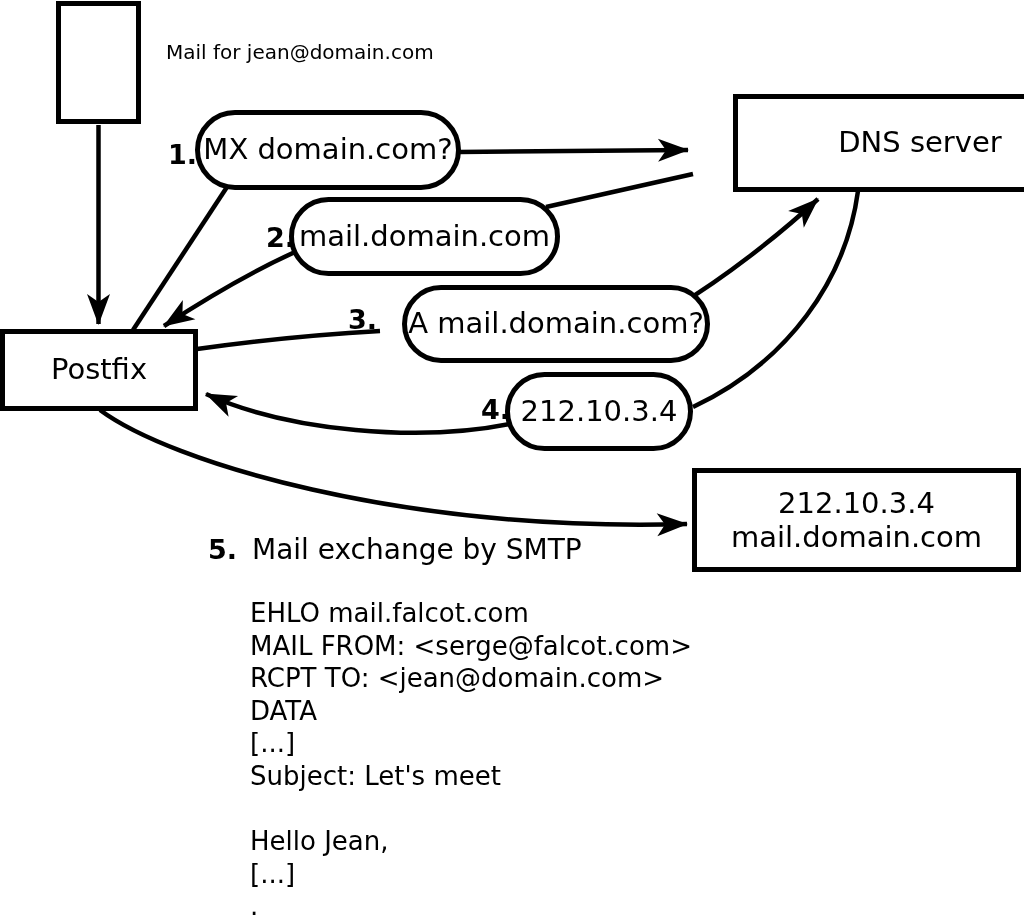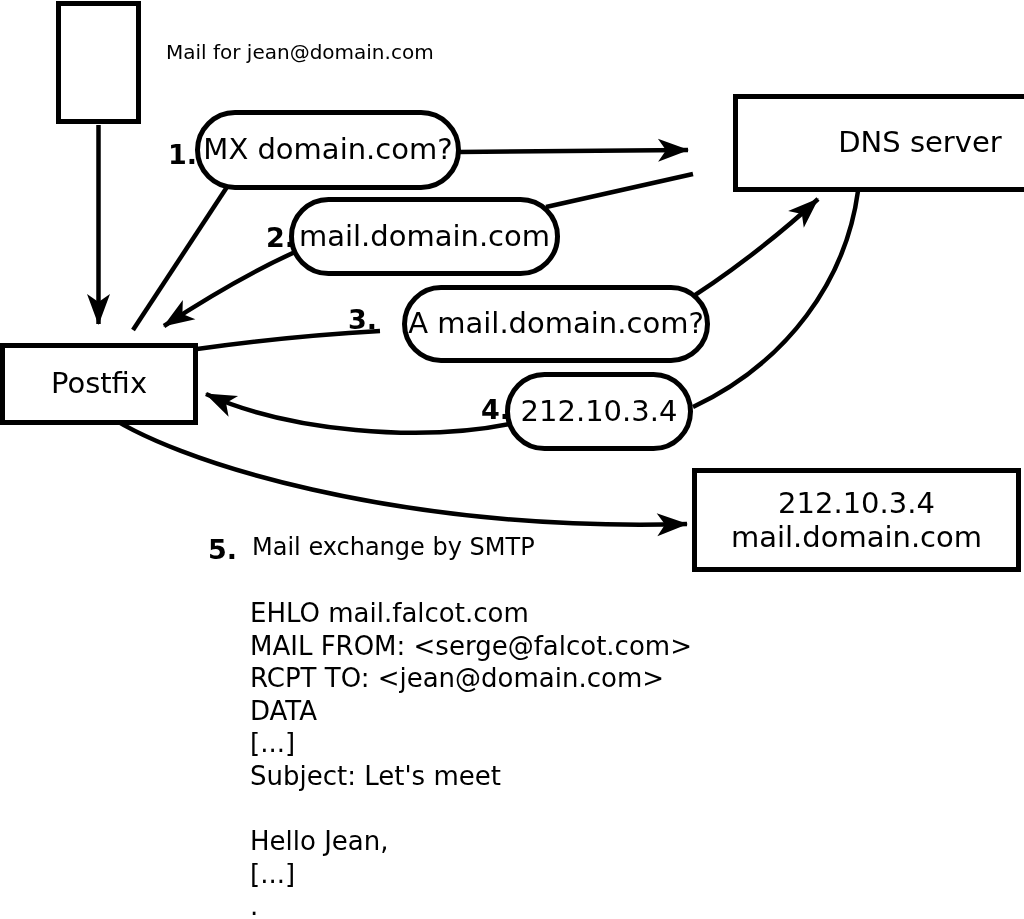--- a/index.html
+++ b/index.html
@@ -14,21 +14,21 @@
     position:absolute;z-index:2;box-sizing:border-box;
     border:5px solid #000;background:#fff;
     display:flex;align-items:center;justify-content:center;
     text-align:left;
   }
   .bubble{border-radius:40px;}
   .node-label{font-size:29px;line-height:1.15;}
   .txt{position:absolute;z-index:3;white-space:nowrap;}
   .note{font-size:20px;}
   .stepnum{font-size:27px;font-weight:bold;}
-  .steplabel{font-size:24px;}
+  .steplabel{font-size:28px;}
   .smtp{
     font-size:26px;line-height:32.6px;white-space:pre;
     font-family:"DejaVu Sans","Liberation Sans",sans-serif;
   }
   .two-line{display:flex;flex-direction:column;gap:0;}
   .two-line div{font-size:29px;line-height:34px;}
 </style>
 </head>
 <body>
 
@@ -49,21 +49,21 @@
       <path d="M 197,349 Q 290,336 380,331"></path>
       <path d="M 679,305 C 724,278 778,236 818,199" marker-end="url(#ah)"></path>
       <path d="M 858,191 C 846,280 788,362 693,407"></path>
       <path d="M 510,424 C 420,442 290,432 206,394" marker-end="url(#ah)"></path>
       <path d="M 100,410 C 170,462 400,532 687,524" marker-end="url(#ah)"></path>
     </g>
   </svg>
 
   <div class="shape" style="left:56px;top:1px;width:85px;height:123px;"></div>
 
-  <div class="shape" style="left:0px;top:343px;width:198px;height:82px;">
+  <div class="shape" style="left:0px;top:329px;width:198px;height:82px;">
     <span class="node-label">Postfix</span>
   </div>
 
   <div class="shape" style="left:692px;top:94px;width:374px;height:98px;margin-left:41px;">
     <span class="node-label">DNS server</span>
   </div>
 
   <div class="shape two-line" style="left:692px;top:468px;width:329px;height:104px;">
     <div>212.10.3.4</div>
     <div>mail.domain.com</div>

